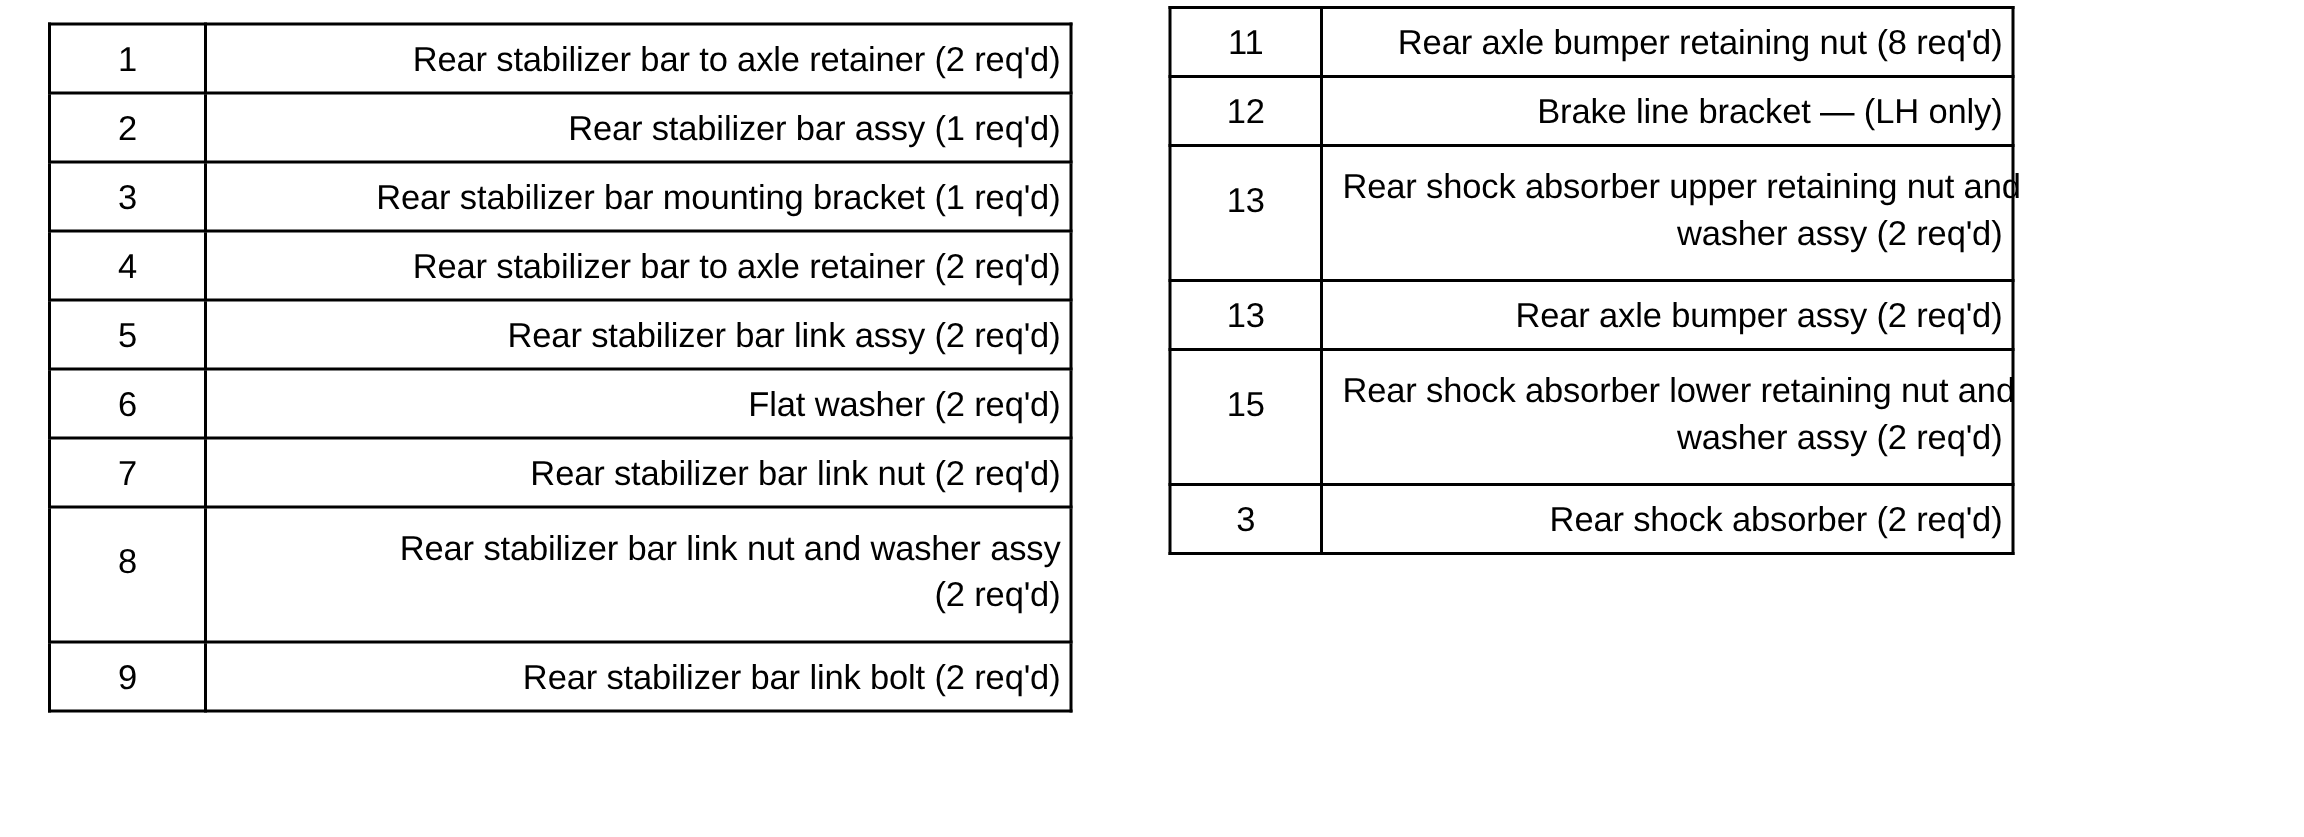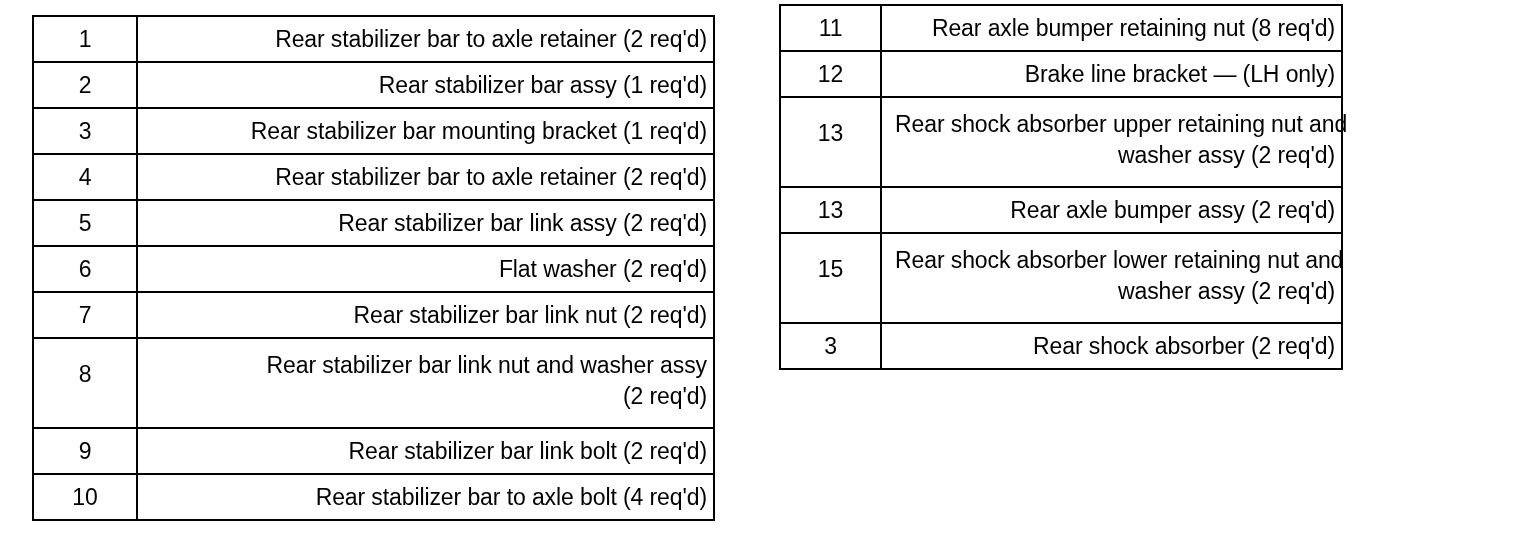--- a/index.html
+++ b/index.html
@@ -141,26 +141,20 @@
           <span class="desc-line">Rear stabilizer bar link nut and washer assy</span>
           <span class="desc-line">(2 req'd)</span>
         </td>
       </tr>
       <tr class="row-single">
         <td class="num">9</td>
         <td class="desc">
           <span class="desc-line">Rear stabilizer bar link bolt (2 req'd)</span>
         </td>
       </tr>
-      <tr class="row-single">
-        <td class="num">10</td>
-        <td class="desc">
-          <span class="desc-line">Rear stabilizer bar to axle  bolt (4 req'd)</span>
-        </td>
-      </tr>
     </tbody>
   </table>
 
   <table class="parts-table right">
     <tbody>
       <tr class="row-single">
         <td class="num">11</td>
         <td class="desc">
           <span class="desc-line">Rear axle bumper retaining nut (8 req'd)</span>
         </td>

